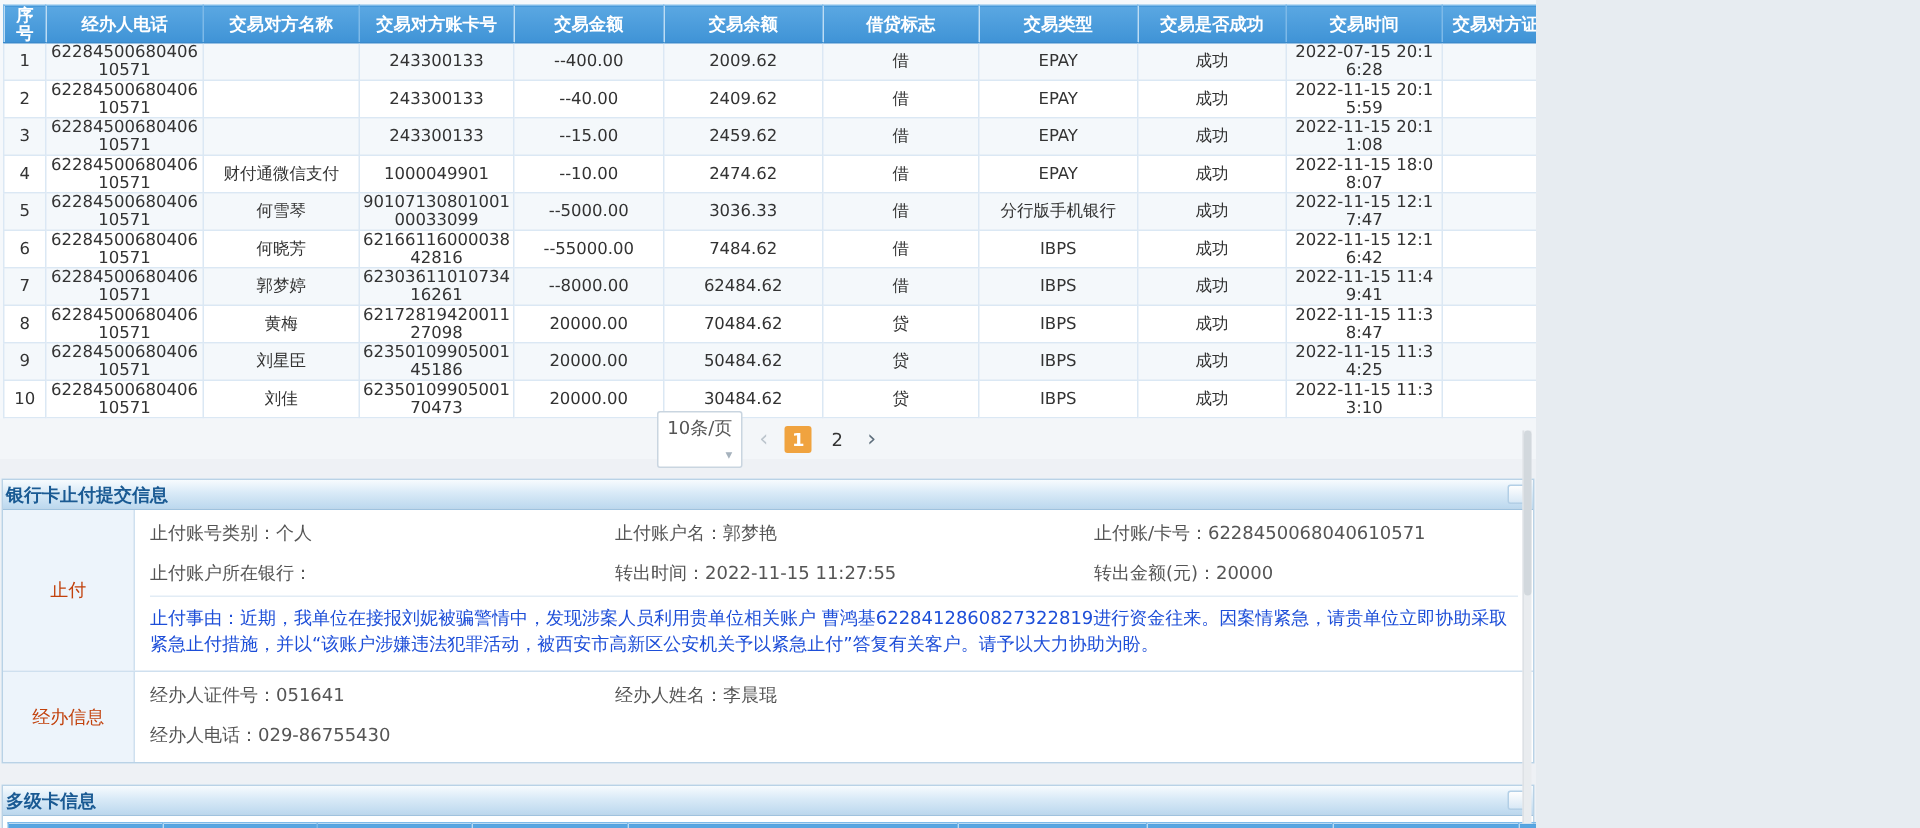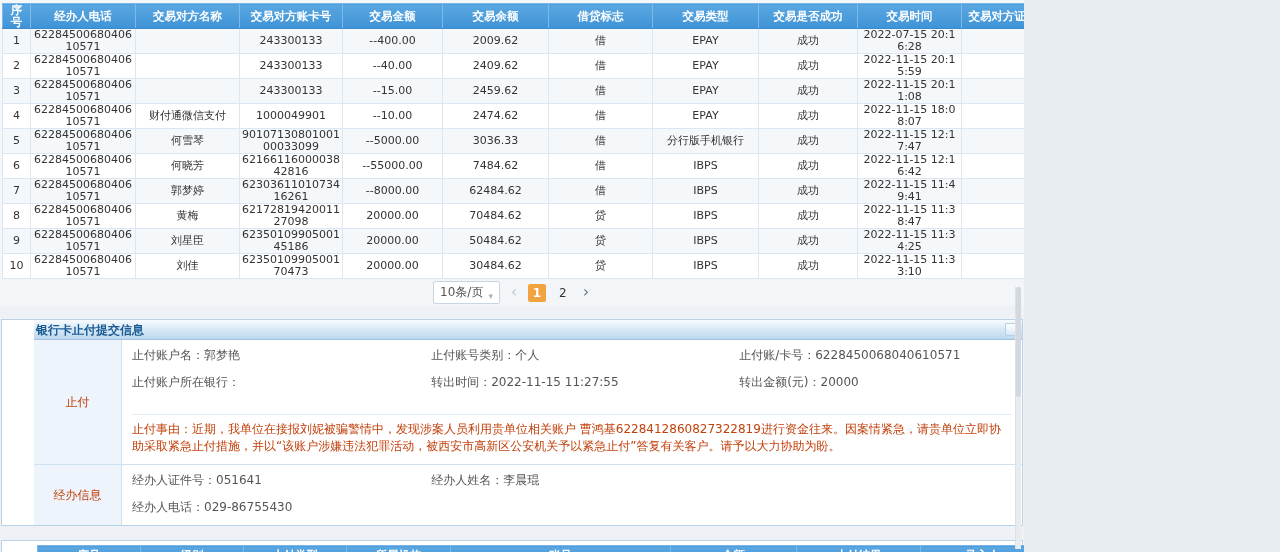--- a/index.html
+++ b/index.html
@@ -16,52 +16,52 @@
        white-space:nowrap; overflow:hidden; text-align:center; }
   th.th-seq { white-space:normal; word-break:break-all; line-height:12px; padding:0 7px; }
   td { border:1px solid #dbe8f4; font-size:11px; color:#333; text-align:center; height:22px;
        padding:0 2px; word-break:break-all; line-height:12px; background:#fff; }
   .tx-table tbody tr:nth-child(odd) td { background:#f4f8fb; }
 
   
   .pagination { height:27px; display:flex; align-items:center; justify-content:center; gap:9px;
                 background:#f3f6f9; font-size:12px; color:#666; }
   .page-size { display:inline-flex; align-items:flex-end; gap:5px; border:1px solid #c9d5e0;
-               background:#fff; border-radius:2px; padding:2px 6px; color:#555; cursor:pointer; }
+               background:#fff; border-radius:2px; padding:2px 6px; color:#555; cursor:pointer;flex-direction:column; }
   .page-size .caret { font-size:9px; color:#a6b2bd; }
   .pg-chevron { font-size:15px; line-height:1; padding:0 2px; cursor:pointer; }
   .pg-prev { color:#bcc5cd; }
   .pg-next { color:#5e6e7c; }
   .pg-pages { display:inline-flex; gap:8px; align-items:center; }
   .pg-page { min-width:18px; height:18px; line-height:18px; text-align:center; border-radius:2px;
              color:#333; cursor:pointer; font-size:12px; }
   .pg-page.active { background:#f0a33f; color:#fff; font-weight:bold; }
 
   .v-gap { height:13px; }
 
   
-  .panel { margin:0 1px; border:1px solid #b9d2e6; background:#fff; position:relative;padding-left:32px; }
+  .panel { margin:0 1px; border:1px solid #b9d2e6; background:#fff; position:relative; }
   .panel-bar { height:20px; line-height:20px; background:linear-gradient(#f7fbfe 0%,#d9eaf7 45%,#bcd8ee 100%);
                border-bottom:1px solid #9fc2de; color:#1a5a93; font-weight:bold; font-size:12px;
                padding-left:2px; position:relative; }
   .collapse-icon { position:absolute; right:4px; top:3px; width:13px; height:13px;
                    background:linear-gradient(#fefefe,#d8e8f5); border:1px solid #b3cfe6;
                    border-radius:2px; cursor:pointer; }
 
   
   .sp-body { display:flex; flex-direction:column; }
   .sp-group { display:flex; }
   .sp-group + .sp-group { border-top:1px solid #cfe0ef; }
   .sp-label { width:88px; background:#edf4fb; color:#c2410c; display:flex; align-items:center;
               justify-content:center; border-right:1px solid #cfe0ef; font-size:12px; flex-shrink:0; }
   .sp-content { flex:1; padding:2px 10px 4px 10px; }
   .sp-row { display:grid; grid-template-columns:34% 35% 31%; padding:5px 0; font-size:12px; color:#555; }
   .sp-field { padding-right:8px; }
-  .sp-fullrow { border-top:1px solid #e2ecf5; margin-top:18px; padding:6px 0 5px 0; font-size:12px;
-                color:#c2410c; line-height:17px; }
+  .sp-fullrow { border-top:1px solid #e2ecf5; margin-top:1px; padding:6px 0 5px 0; font-size:12px;
+                color:#1d4ed8; line-height:17px; }
 
   
   .mc-table { width:1270px; margin:4px 3px 3px 3px; }
   .mc-table th { height:19px; }
 
   
   .v-scrollbar { position:absolute; right:3px; top:287px; width:6px; height:262px;
                  background:#e9ecef; border-left:1px solid #dde1e5; cursor:pointer; }
   .v-scrollbar .thumb { width:100%; height:110px; background:#d2d8dd; border-radius:3px; }
 </style>
@@ -277,22 +277,22 @@
   <div class="panel">
     <div class="panel-bar">
       <span>银行卡止付提交信息</span>
       <span class="collapse-icon"></span>
     </div>
     <div class="sp-body" id="sp-body">
         <div class="sp-group">
           <div class="sp-label">止付</div>
           <div class="sp-content">
             <div class="sp-row">
+              <div class="sp-field">止付账号类别：个人</div>
               <div class="sp-field">止付账户名：郭梦艳</div>
-              <div class="sp-field">止付账号类别：个人</div>
               <div class="sp-field">止付账/卡号：6228450068040610571</div>
             </div>
             <div class="sp-row">
               <div class="sp-field">止付账户所在银行：</div>
               <div class="sp-field">转出时间：2022-11-15 11:27:55</div>
               <div class="sp-field">转出金额(元)：20000</div>
             </div>
             <div class="sp-fullrow">止付事由：近期，我单位在接报刘妮被骗警情中，发现涉案人员利用贵单位相关账户 曹鸿基6228412860827322819进行资金往来。因案情紧急，请贵单位立即协助采取紧急止付措施，并以“该账户涉嫌违法犯罪活动，被西安市高新区公安机关予以紧急止付”答复有关客户。请予以大力协助为盼。</div>
           </div>
         </div>
@@ -309,20 +309,24 @@
               <div class="sp-field"></div>
             </div>
           </div>
         </div>
       </div>
   </div>
 
   <div class="v-gap" style="height:14px"></div>
 
   <div class="panel">
+    <div class="panel-bar">
+      <span>多级卡信息</span>
+      <span class="collapse-icon"></span>
+    </div>
     <table class="mc-table">
       <colgroup>
         <col style="width:103px">
           <col style="width:103px">
           <col style="width:103px">
           <col style="width:104px">
         <col style="width:220px">
           <col style="width:126px">
           <col style="width:124px">
           <col style="width:124px">

